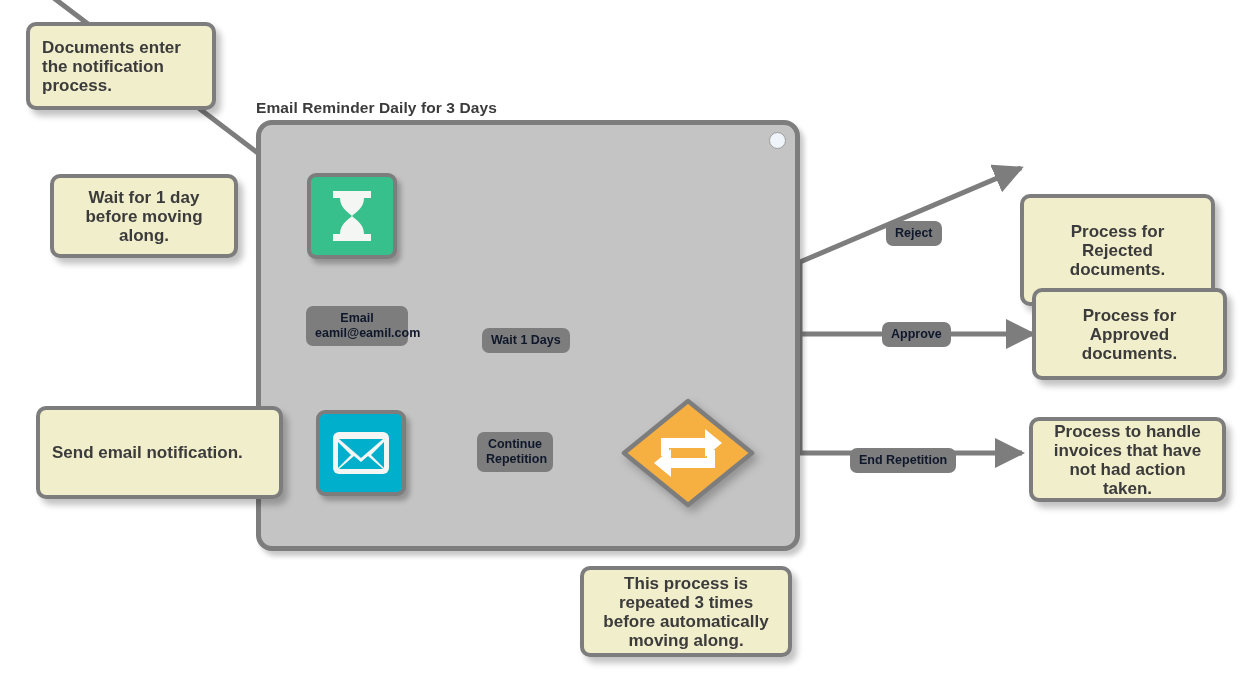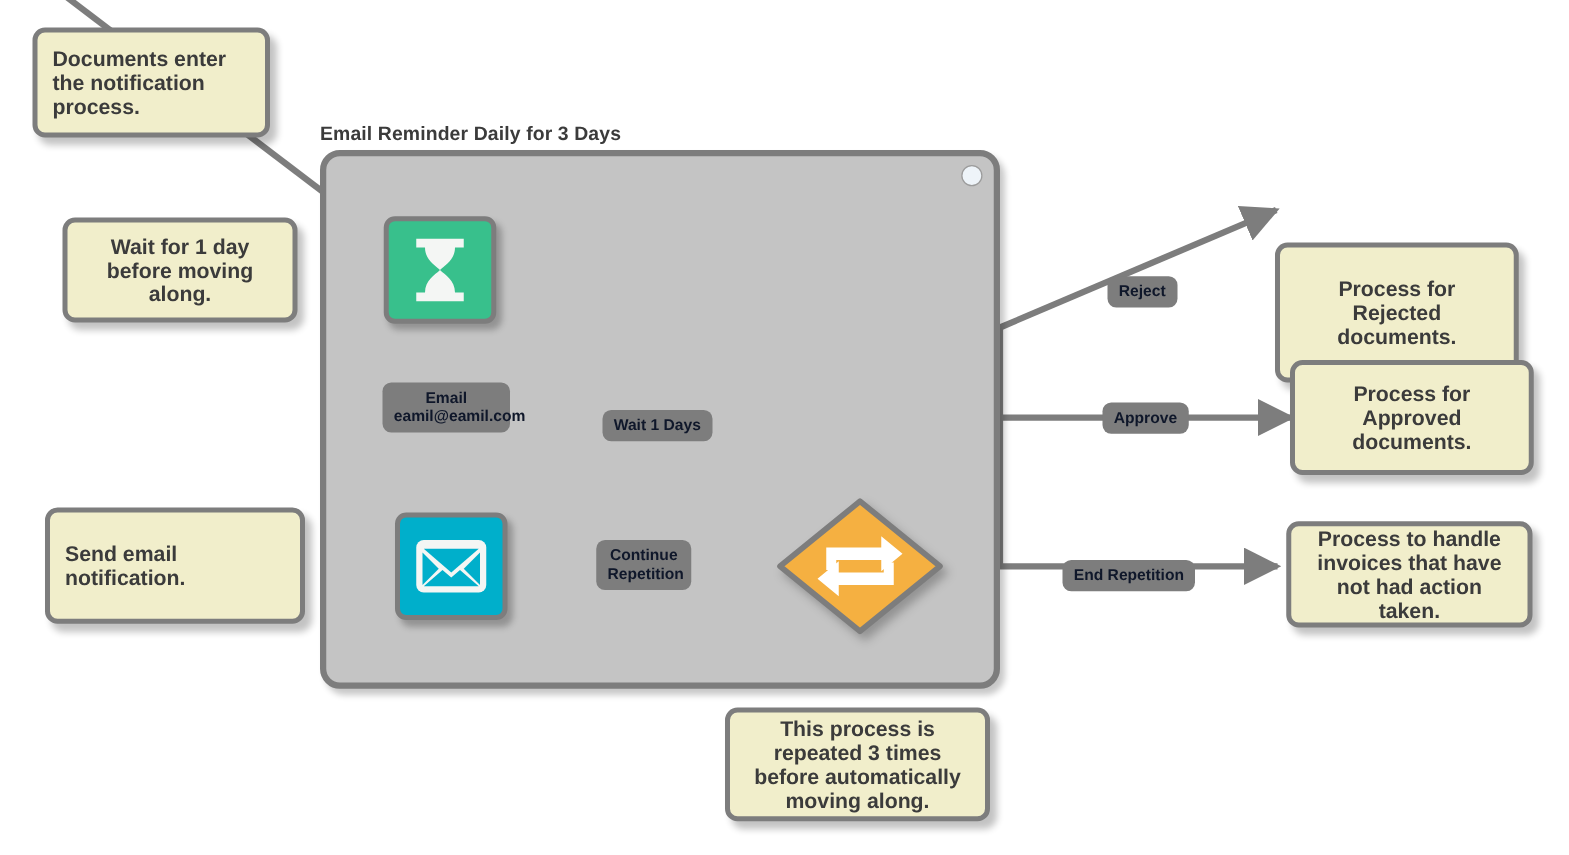--- a/index.html
+++ b/index.html
@@ -87,21 +87,21 @@
     line-height:19px;
     display:flex;align-items:center;
     padding:6px 12px;
   }
   .note-left{text-align:left;}
   .note-center{text-align:center;justify-content:center;}
   .note span{display:block;width:100%;}
 
   .note-entry   {left:26px;  top:22px;  width:190px;height:88px;}
   .note-wait    {left:50px;  top:174px; width:188px;height:84px;}
-  .note-send    {left:36px;  top:406px; width:208px;height:93px;}
+  .note-send    {left:36px;  top:406px; width:247px;height:93px;}
   .note-rejected{left:1020px;top:162px; width:195px;height:112px;margin-top:32px;}
   .note-approved{left:1032px;top:288px; width:195px;height:92px;}
   .note-invoice {left:1029px;top:417px; width:197px;height:85px;}
   .note-repeat  {left:580px; top:566px; width:212px;height:91px;}
 </style>
 </head>
 <body>
 
 <div id="stage">
 

